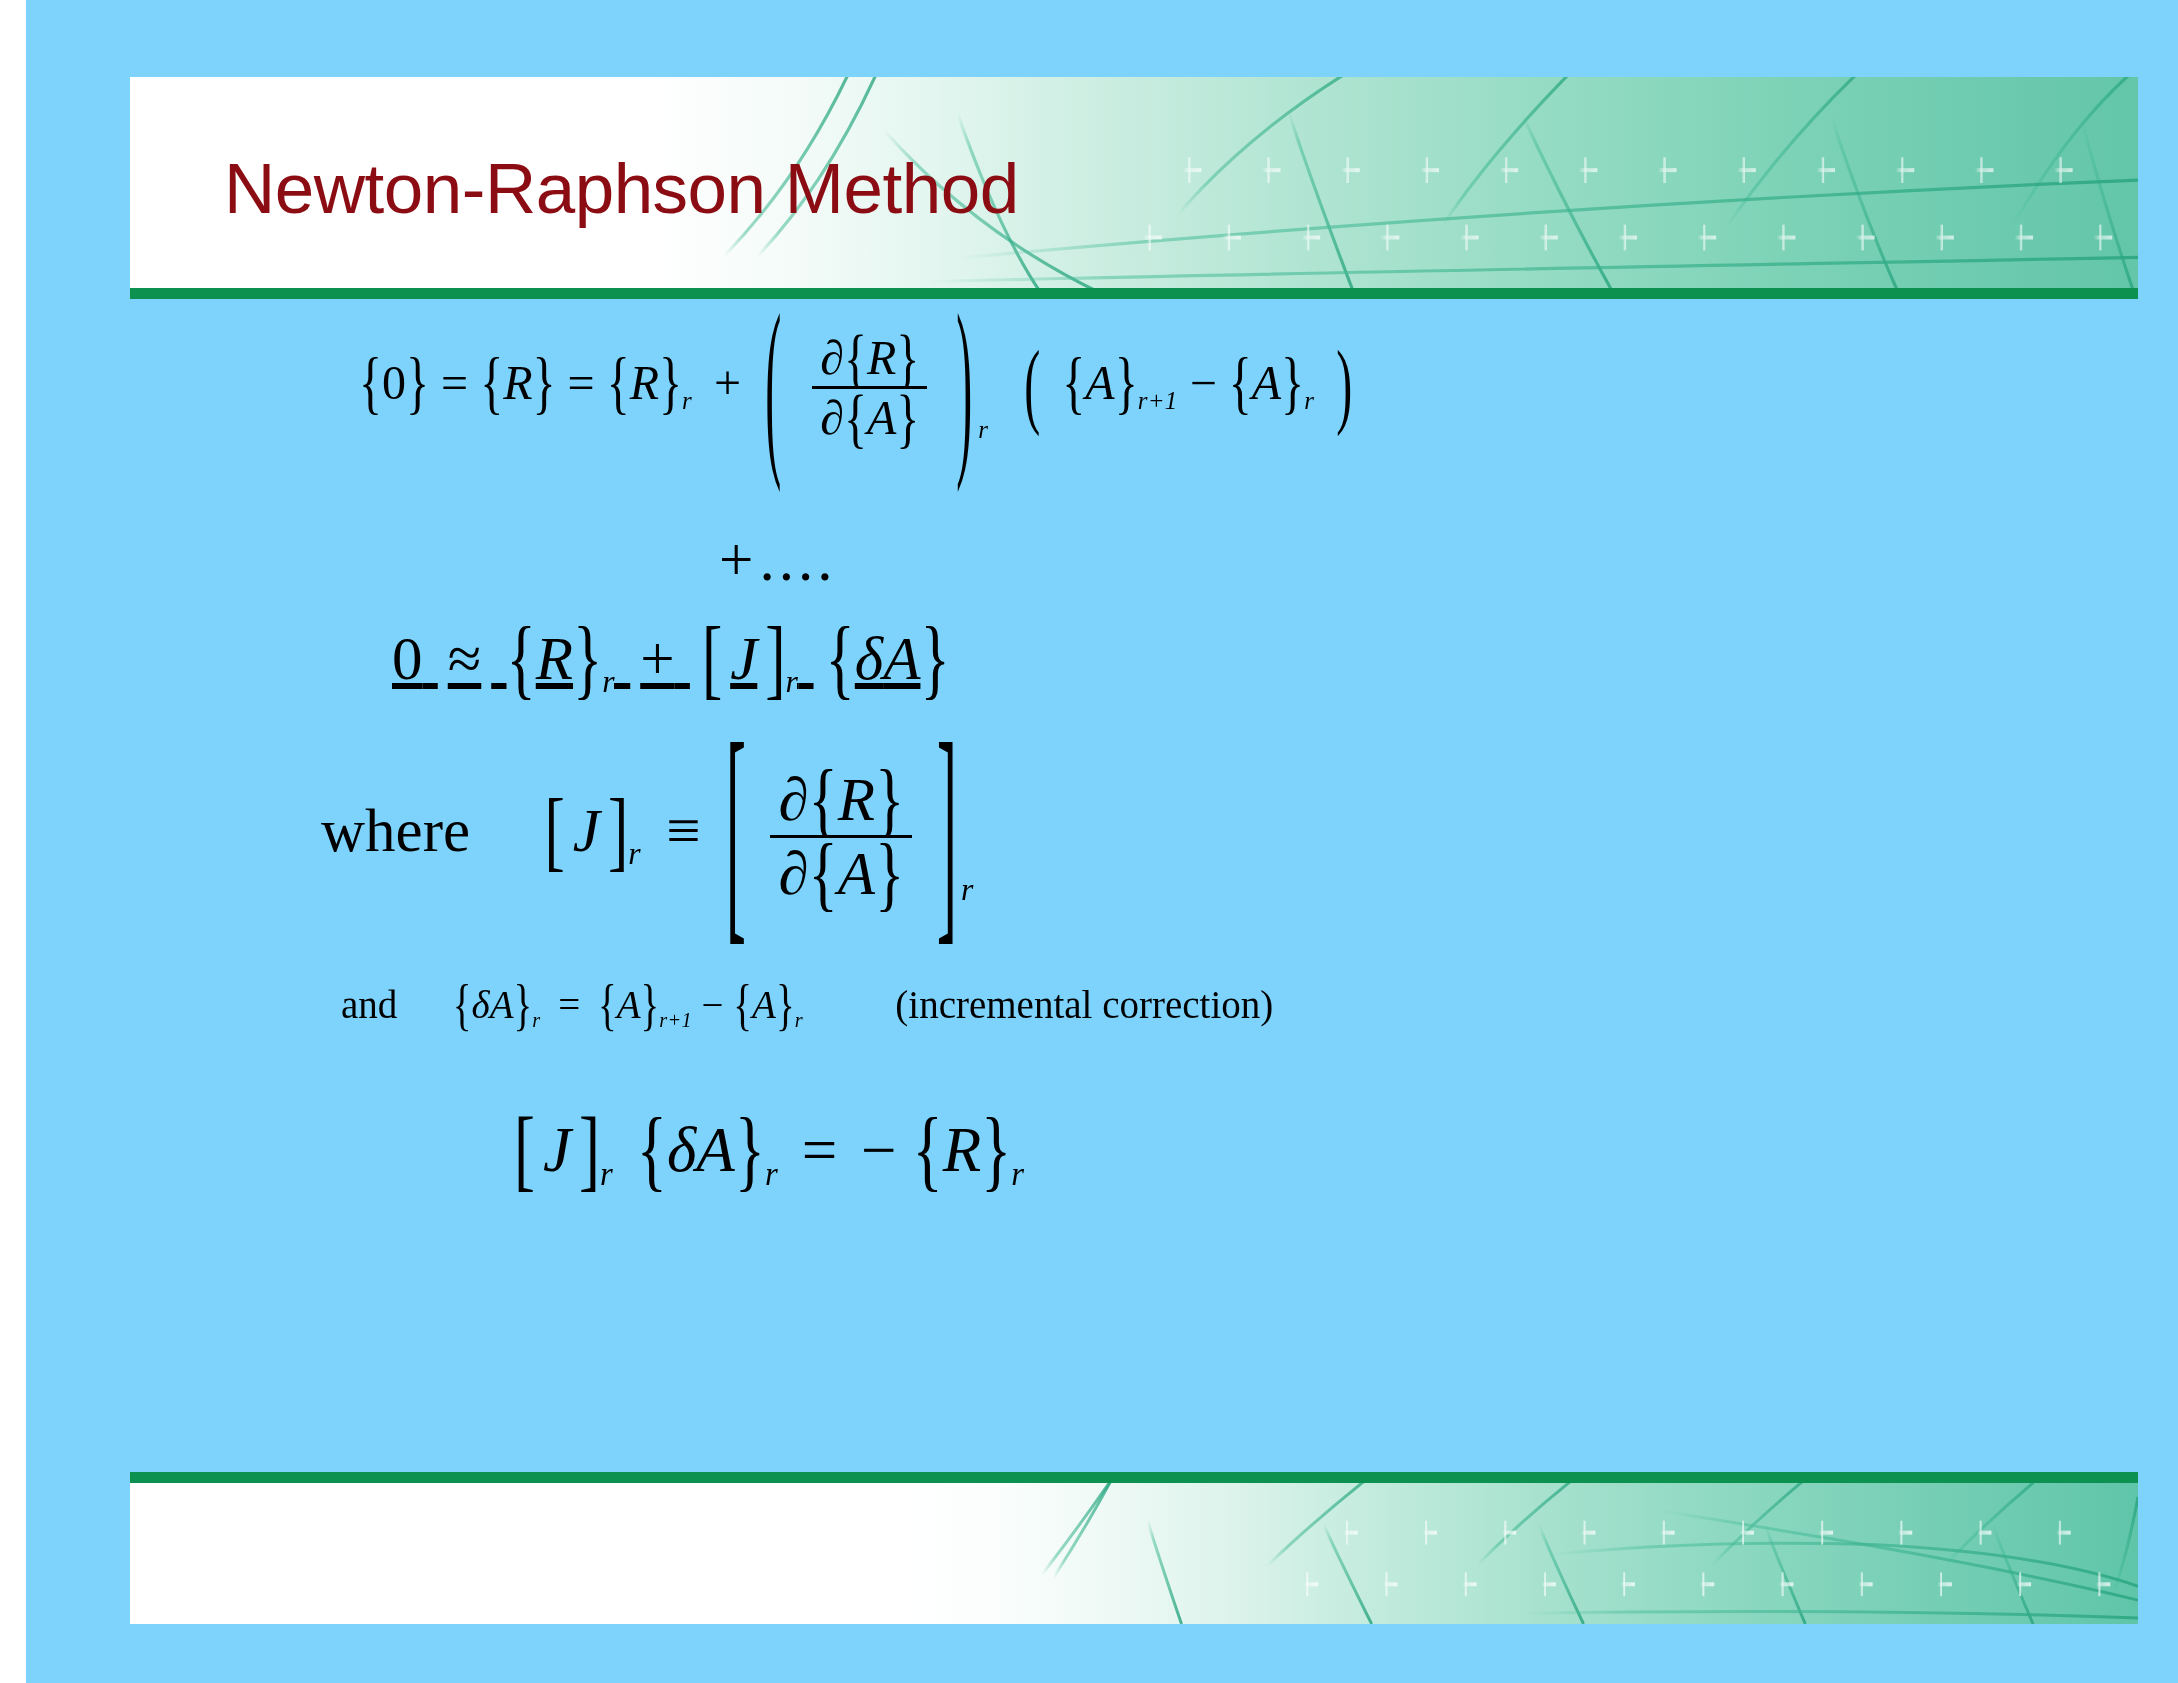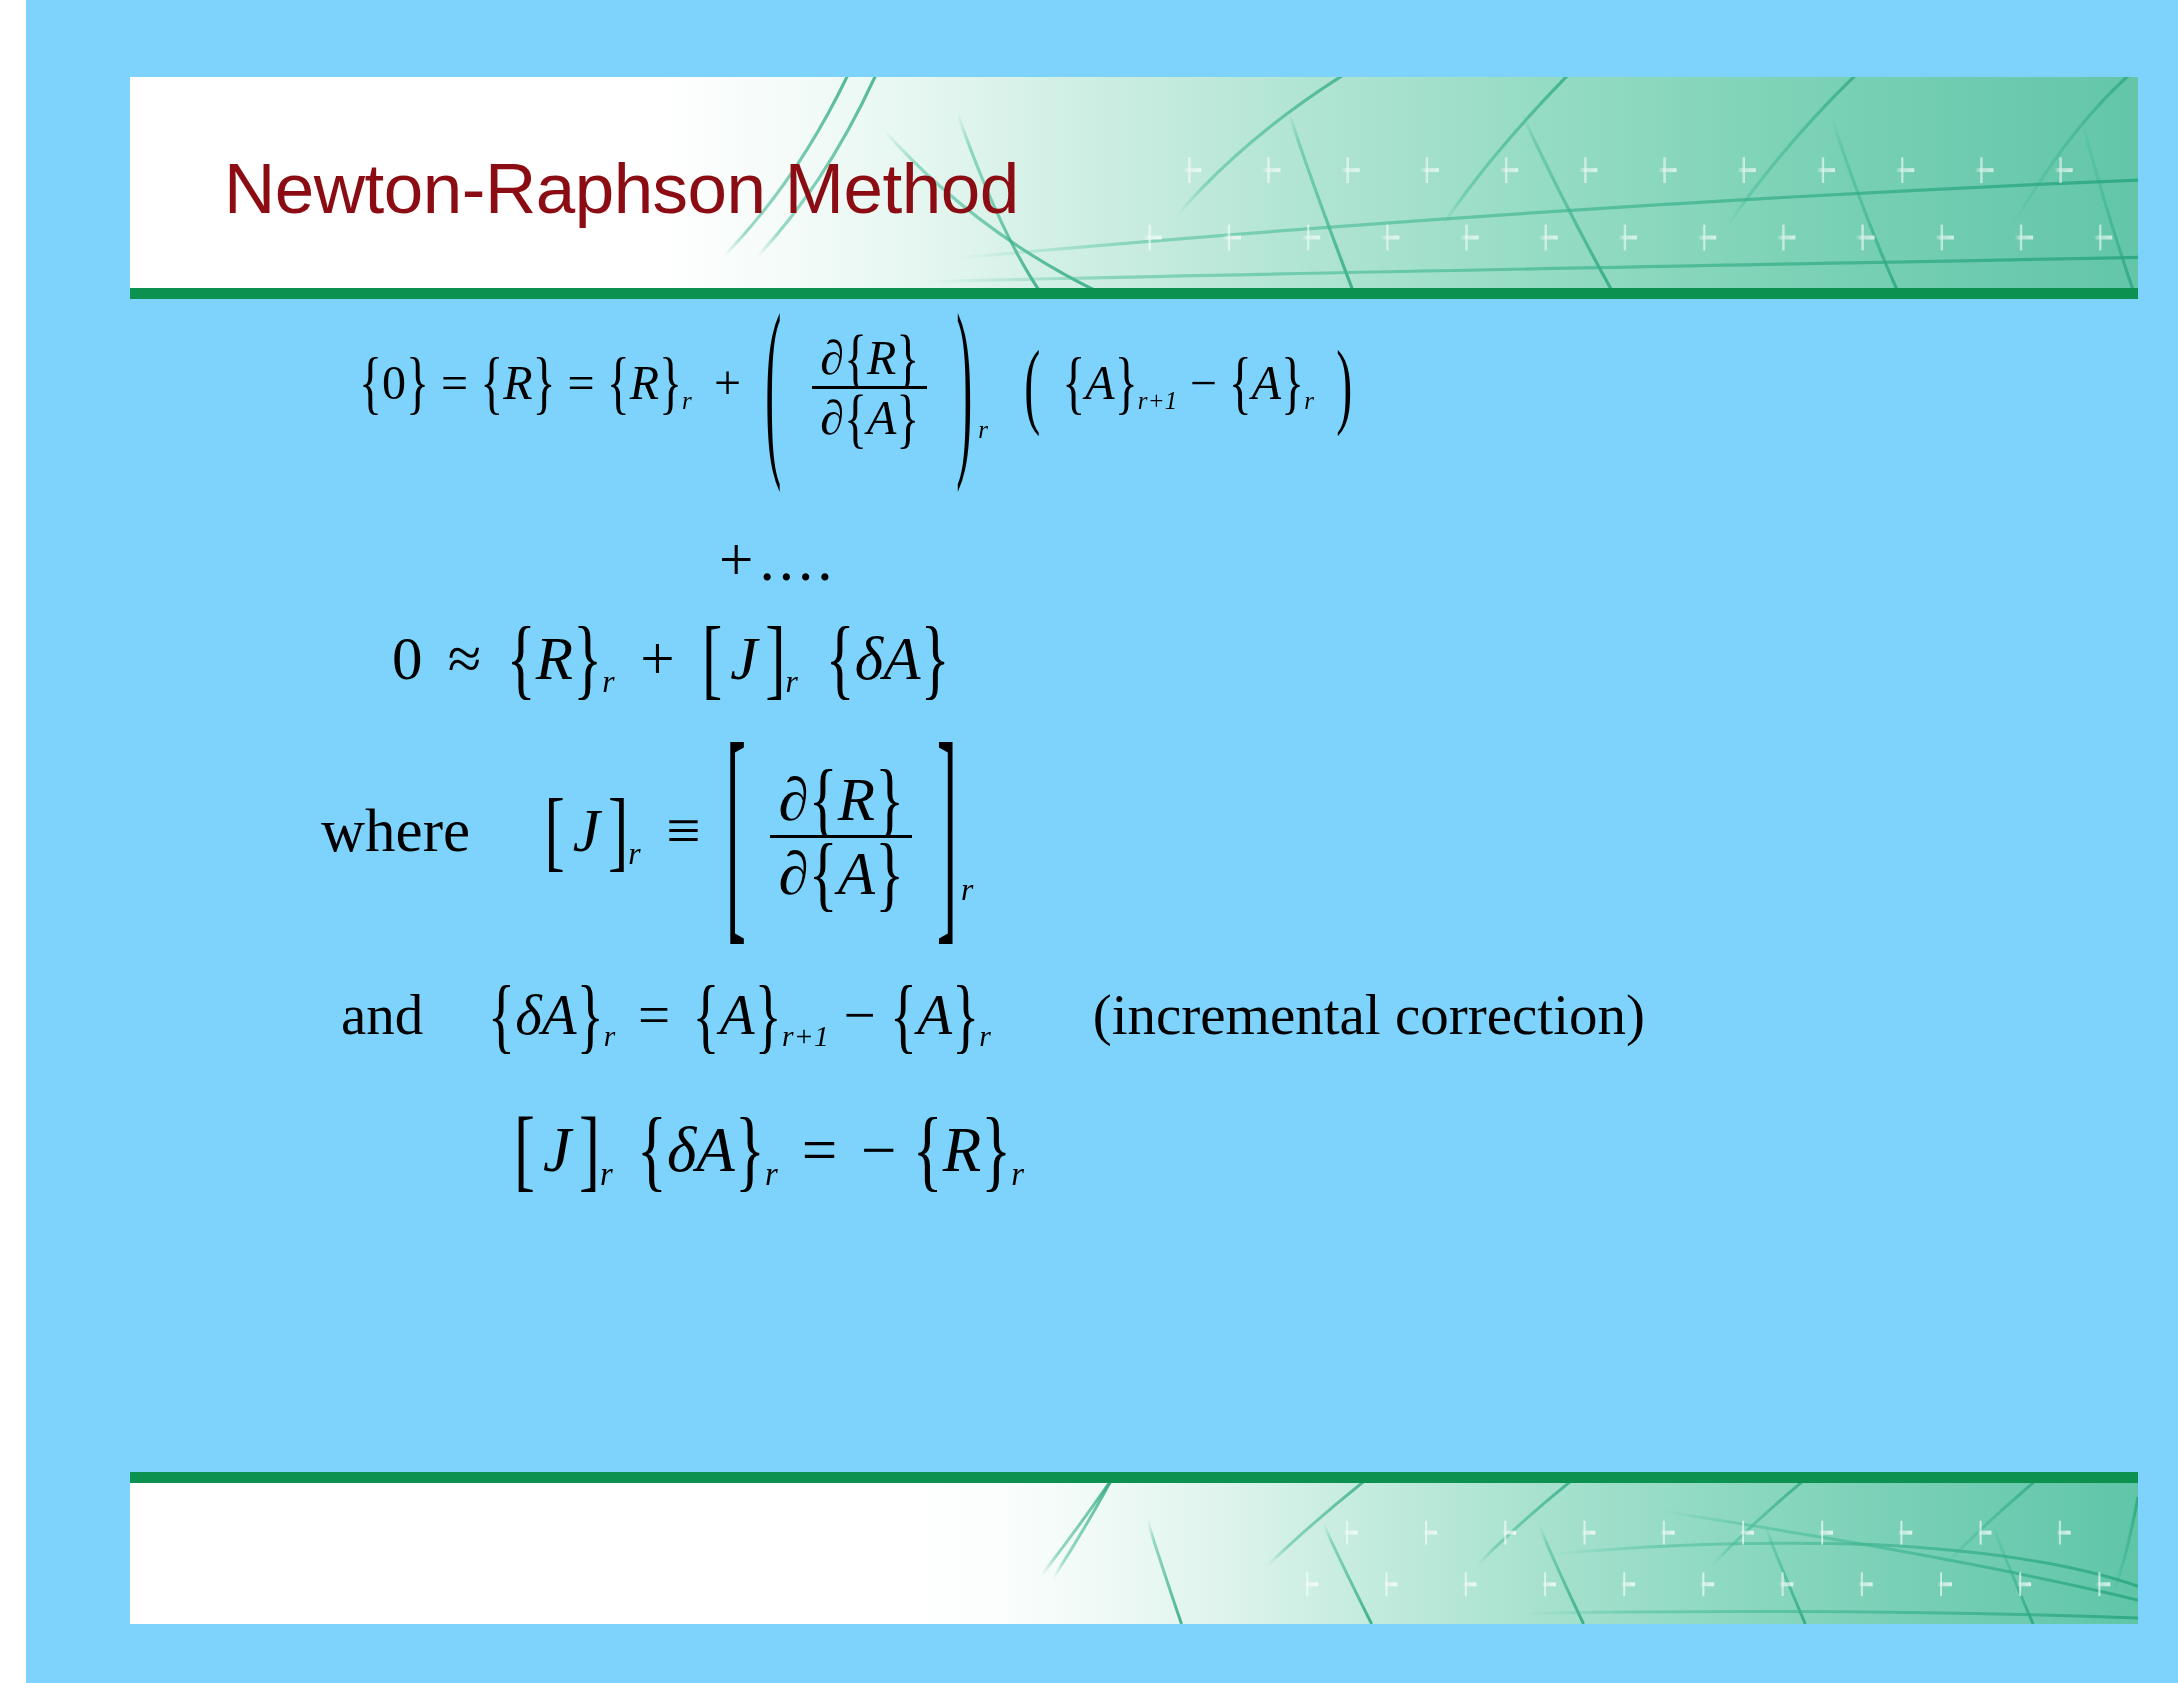--- a/index.html
+++ b/index.html
@@ -169,23 +169,23 @@
     display: inline-block;
     font-style: normal;
     transform-origin: center center;
   }
 
   .txt { font-style: normal; }
 
   
   #eq1 { left: 333px; top: 35px; font-size: 48px; }
   #eq2 { left: 693px; top: 228px; font-size: 61px; }
-  #eq3 { left: 366px; top: 327px; font-size: 61px; }
+  #eq3 { left: 366px; top: 327px; font-size: 61px; text-decoration: underline; }
   #eq4 { left: 295px; top: 470px; font-size: 61px; }
-  #eq5 { left: 315px; top: 685px; font-size: 57px; }
+  #eq5 { left: 315px; top: 685px; font-size: 39px; }
   #eq6 { left: 488px; top: 817px; font-size: 63px; }
 </style>
 </head>
 <body>
 
 <div id="slide">
 
   <div id="header-band">
     <div id="header-gradient"></div>
     <svg class="hdr-svg" viewBox="0 0 2028 218" preserveAspectRatio="none">

